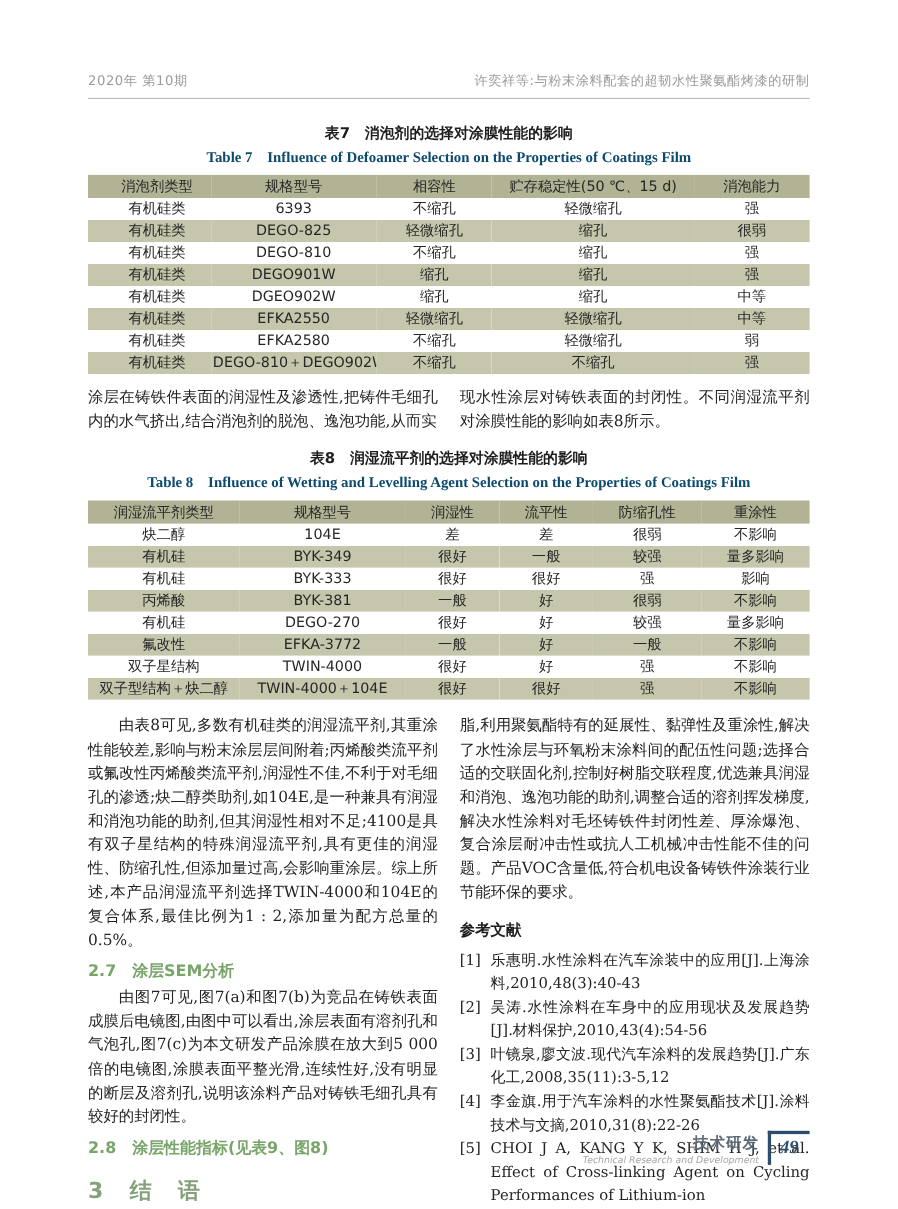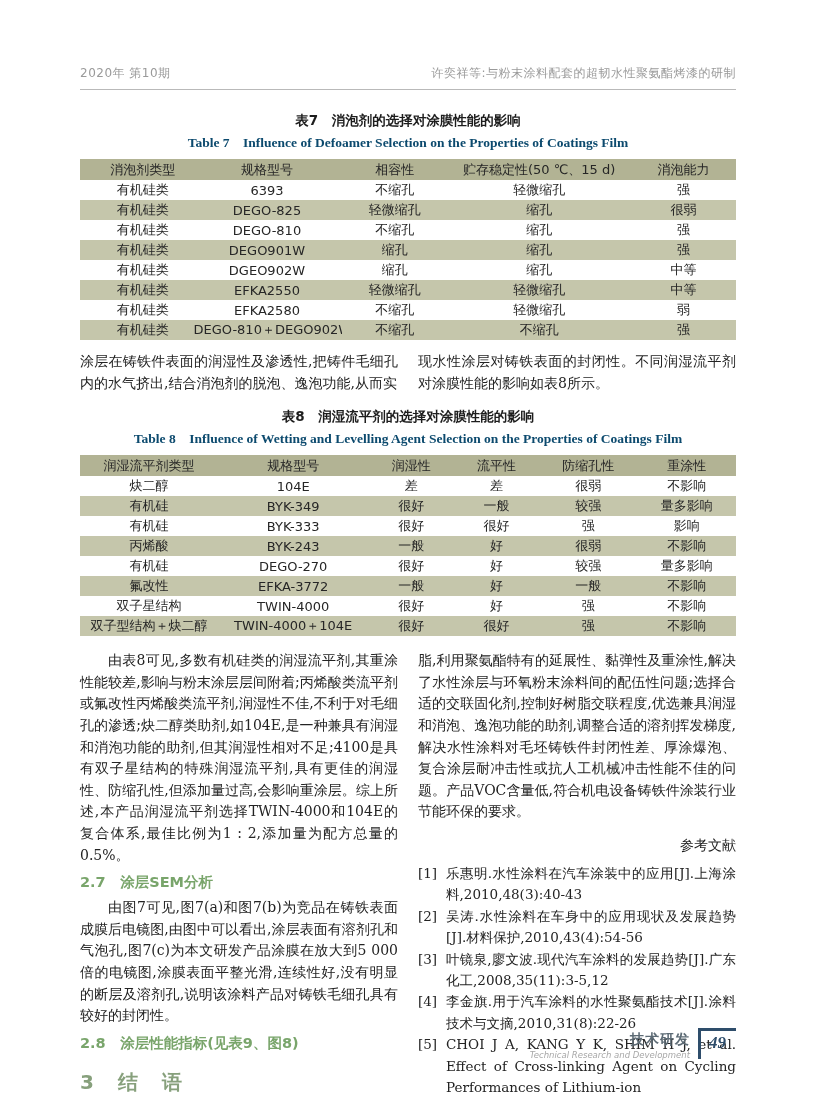--- a/index.html
+++ b/index.html
@@ -49,21 +49,21 @@
   .col{flex:1;min-width:0;}
   .twocol p{font-size:14px;line-height:21.6px;color:var(--ink);text-align:justify;
     font-family:"DejaVu Serif","Liberation Serif",serif;}
   p.indent{text-indent:2em;}
 
   .sec-h{font-size:14.5px;font-weight:bold;color:var(--green);margin:7px 0 5px 0;
     font-family:"DejaVu Sans","Liberation Sans",sans-serif;}
   .big-h{font-size:20px;font-weight:bold;color:var(--green2);margin:16px 0 10px 0;
     letter-spacing:2px;}
 
-  .ref-title{text-align:right;font-size:14px;font-weight:normal;color:#1d1d1d;
+  .ref-title{text-align:left;font-size:14px;font-weight:bold;color:#1d1d1d;
     margin:14px 0 8px 0;}
   .ref{display:flex;font-size:13.5px;line-height:21.4px;color:var(--ink);
     font-family:"DejaVu Serif","Liberation Serif",serif;text-align:justify;}
   .ref-num{flex:0 0 28px;}
   .ref-text{flex:1;}
 
   
   .pg-footer{position:absolute;right:80px;top:1028px;display:flex;align-items:flex-start;}
   .foot-text{text-align:right;margin-right:8px;padding-top:3px;}
   .foot-zh{font-size:14px;font-weight:bold;color:#5d6b75;letter-spacing:1px;}
@@ -203,21 +203,21 @@
           <tr>
             <td>有机硅</td>
             <td>BYK-333</td>
             <td>很好</td>
             <td>很好</td>
             <td>强</td>
             <td>影响</td>
           </tr>
           <tr>
             <td>丙烯酸</td>
-            <td>BYK-243</td>
+            <td>BYK-381</td>
             <td>一般</td>
             <td>好</td>
             <td>很弱</td>
             <td>不影响</td>
           </tr>
           <tr>
             <td>有机硅</td>
             <td>DEGO-270</td>
             <td>很好</td>
             <td>好</td>

